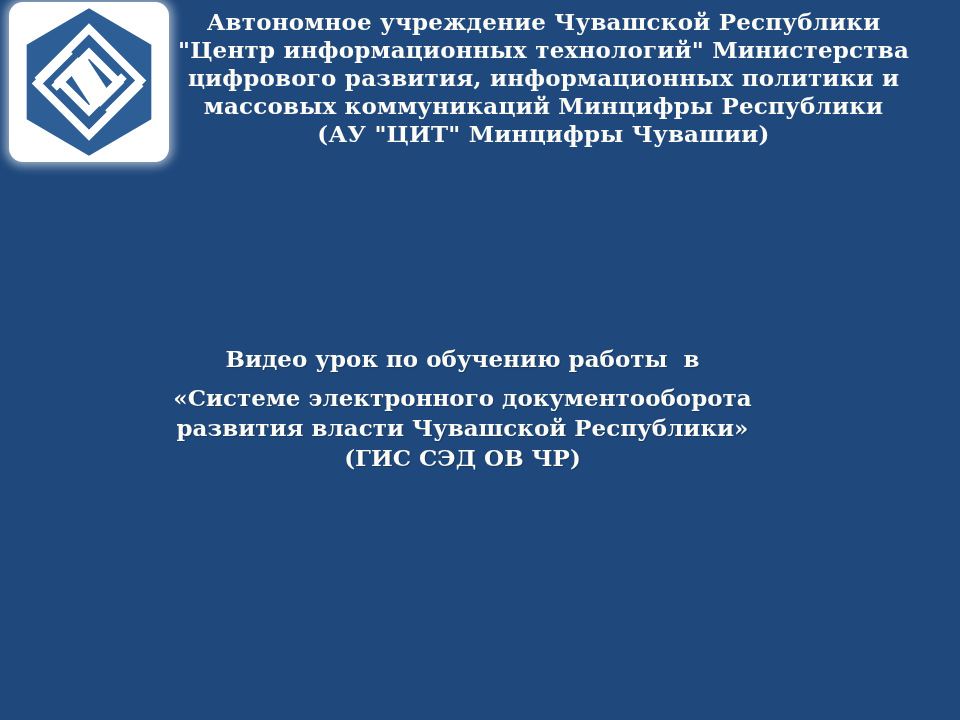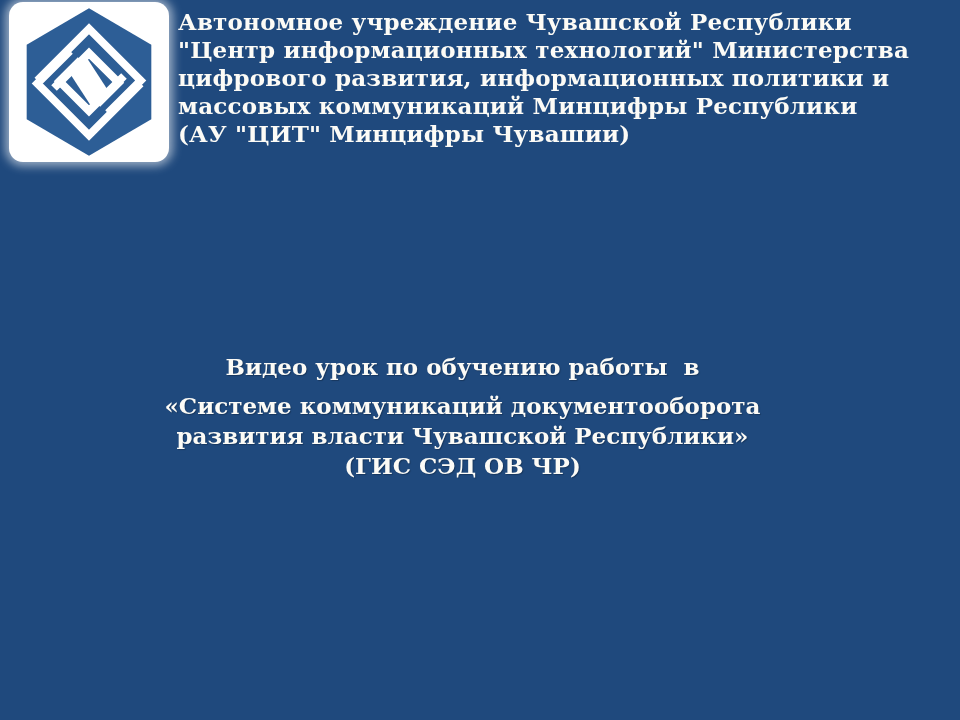--- a/index.html
+++ b/index.html
@@ -38,34 +38,35 @@
     position: absolute;
     left: 178px;
     top: 8px;
     font-size: 23px;
     font-weight: bold;
     line-height: 28px;
     letter-spacing: 0.2px;
   }
   .org-line {
     white-space: pre;
+    text-align: center;
   }
   .title-block {
     position: absolute;
     left: 130px;
     top: 340px;
     width: 665px;
     text-align: center;
     font-size: 23px;
     font-weight: bold;
     line-height: 30px;
     text-shadow: 1px 1px 1px rgba(0,0,0,0.25);
   }
   .title-intro {
-    margin: 12px 0 9px 0;
+    margin: 4px 0 9px 0;
     white-space: pre;
   }
   .title-line {
     white-space: pre;
   }
 </style>
 </head>
 <body>
 
 <div class="slide">
@@ -87,19 +88,19 @@
     <div class="org-line">Автономное учреждение Чувашской Республики</div>
     <div class="org-line">"Центр информационных технологий" Министерства</div>
     <div class="org-line">цифрового развития, информационных политики и</div>
     <div class="org-line">массовых коммуникаций Минцифры Республики</div>
     <div class="org-line">(АУ "ЦИТ" Минцифры Чувашии)</div>
   </div>
 
   <div class="title-block">
     <div class="title-intro">Видео урок по обучению работы  в</div>
     <div class="title-main">
-      <div class="title-line">«Системе коммуникаций документооборота</div>
+      <div class="title-line">«Системе электронного документооборота</div>
       <div class="title-line">развития власти Чувашской Республики»</div>
       <div class="title-line">(ГИС СЭД ОВ ЧР)</div>
     </div>
   </div>
 
 </div>
 
 </body></html>

